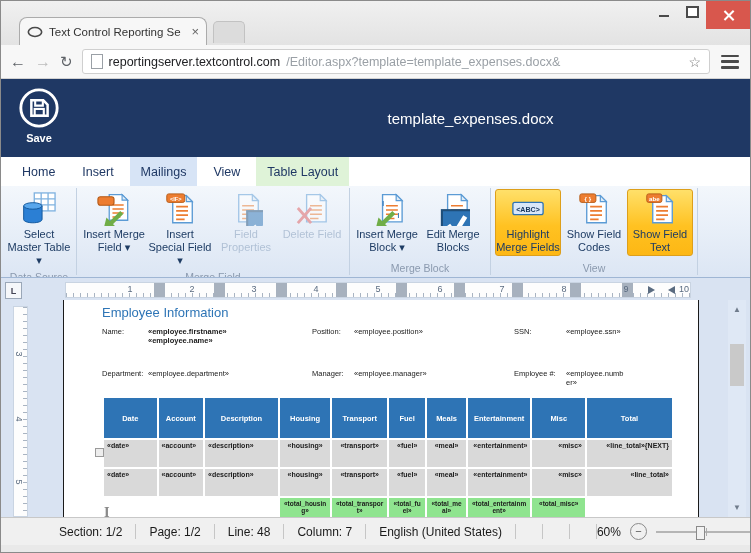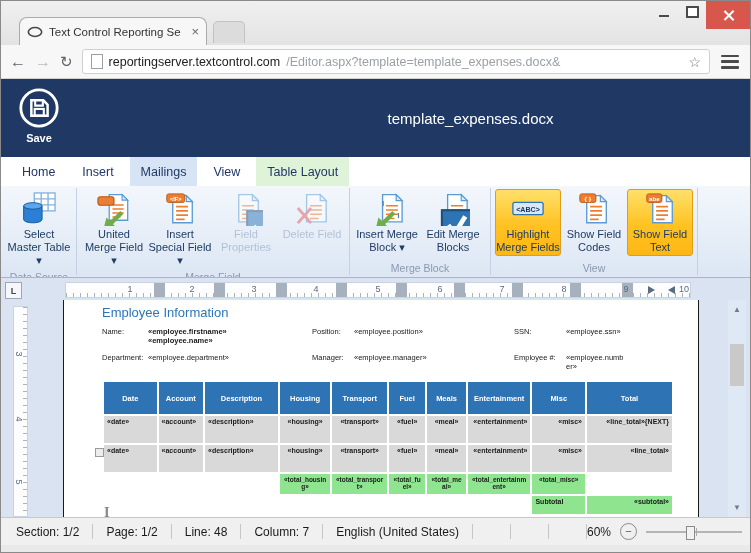--- a/index.html
+++ b/index.html
@@ -67,47 +67,47 @@
   .hnum{position:absolute;top:1px;font-size:9px;color:#5A6B80;transform:translateX(-50%);}
   .hblock{position:absolute;top:0;height:14px;width:11px;background:#A7B1BE;}
   .rmark{position:absolute;top:3px;width:0;height:0;border-top:4.5px solid transparent;border-bottom:4.5px solid transparent;}
   .rmark.rt{border-left:7px solid #5A6B80;}
   .rmark.lt{border-right:7px solid #5A6B80;}
   .vruler{position:absolute;left:12px;top:28px;width:15px;height:211px;background:#FDFDFD;border:1px solid #C9D4E2;box-sizing:border-box;background-image:repeating-linear-gradient(180deg,#A9B4C2 0 1px,transparent 1px 7px);background-size:4px 100%;background-position:100% 0;background-repeat:no-repeat;}
   .vnum{position:absolute;left:2px;font-size:9px;color:#5A6B80;transform:rotate(90deg);}
   .page{position:absolute;left:62px;top:22px;bottom:0;width:636px;background:#fff;border-left:1px solid #1a1a1a;border-right:1px solid #1a1a1a;box-sizing:border-box;overflow:hidden;}
   .page-inner{padding:5px 0 0 38px;}
   .doc-head{color:#2E75B6;font-size:13px;margin-bottom:7px;}
-  .fgrid{display:grid;grid-template-columns:46px 164px 42px 160px 52px 86px;row-gap:8px;font-size:7.5px;color:#1a1a1a;align-items:start;}
+  .fgrid{display:grid;grid-template-columns:46px 164px 42px 160px 52px 86px;row-gap:24px;font-size:7.5px;color:#1a1a1a;align-items:start;}
   .fval.bold{font-weight:bold;max-width:112px;display:block;}
   .fval.brk{max-width:58px;word-break:break-all;display:block;}
 
   .dtable{border-collapse:separate;border-spacing:2px;margin-top:9px;table-layout:fixed;width:572px;}
   .dtable td{font-weight:bold;font-size:7px;color:#1a1a1a;padding:2px 3px;vertical-align:top;word-break:break-all;box-sizing:border-box;}
-  tr.thead td{background:#2E74B5;color:#fff;font-size:7.5px;text-align:center;vertical-align:middle;height:32px;word-break:normal;}
+  tr.thead td{background:#2E74B5;color:#fff;font-size:7.5px;text-align:center;vertical-align:middle;height:40px;word-break:normal;}
   tr.trow td{background:#D9D9D9;height:27px;}
   td.c{text-align:center;} td.r{text-align:right;}
   td.tb1{background:#B7CBE3;text-align:right;}
   td.tb2{background:#86AED9;text-align:right;}
   tr.totals td{background:transparent;height:20px;font-size:6.5px;}
   tr.totals td.green{background:#8FE48F;text-align:center;}
   tr.sub td{height:18px;font-size:7px;}
   tr.sub td.green{background:#8FE48F;}
   .sel-handle{position:absolute;left:31px;top:148px;width:7px;height:7px;background:#EDEDED;border:1px solid #9a9a9a;}
   .ibeam{position:absolute;left:40px;top:206px;font-family:"DejaVu Serif",serif;font-size:12px;color:#8a8a8a;font-weight:bold;}
 
   .vscroll{position:absolute;right:4px;width:18px;top:22px;bottom:0;background:#DFE8F5;}
   .sarr{position:absolute;left:0;width:18px;height:13px;color:#707C8C;font-size:8px;text-align:center;line-height:13px;}
   .sarr.up{top:3px;} .sarr.down{bottom:3px;}
   .sthumb{position:absolute;left:2px;top:44px;width:14px;height:42px;background:#C9C9C9;}
 
   
   .statusbar{height:27px;background:#F0F0F0;border-top:1px solid #C8C8C8;display:flex;align-items:center;font-size:12px;color:#1a1a1a;}
   .seg{padding:0 13px;height:15px;display:flex;align-items:center;border-right:1px solid #C6C6C6;white-space:nowrap;}
-  .seg.first{padding-left:15px;}
+  .seg.first{padding-left:30px;margin-left:28px;}
   .seg.empty{width:24px;}
   .zoomwrap{margin-left:auto;display:flex;align-items:center;gap:9px;padding-right:8px;}
   .zminus{width:15px;height:15px;border:1px solid #8A8A8A;border-radius:50%;display:flex;align-items:center;justify-content:center;font-size:11px;color:#555;line-height:1;}
   .ztrack{position:relative;width:96px;height:2px;background:#B5B5B5;}
   .ztick{position:absolute;left:52%;top:-3px;width:1px;height:8px;background:#ABABAB;}
   .zhandle{position:absolute;left:40px;top:-5px;width:7px;height:12px;background:#F2F2F2;border:1px solid #8A8A8A;}
 </style>
 </head>
 <body>
 
@@ -214,21 +214,21 @@
     <div class="gdiv"></div>
 
     <div class="rgroup">
       <div class="rbtns">
         <div class="rbtn">
           <svg viewBox="0 0 36 36">
             <use href="#i-page" transform="translate(7,1) scale(0.85)"></use>
             <rect x="1" y="5" width="17" height="9" rx="2.5" fill="#ED7D31" stroke="#B55A16" stroke-width="1.2"></rect>
             <use href="#i-garr" transform="translate(1,18) scale(0.8)"></use>
           </svg>
-          <span class="rlabel">United Merge Field ▾</span>
+          <span class="rlabel">Insert Merge Field ▾</span>
         </div>
         <div class="rbtn">
           <svg viewBox="0 0 36 36">
             <use href="#i-page" transform="translate(4,2) scale(0.9)"></use>
             <rect x="4" y="2" width="19" height="9" rx="2" fill="#ED7D31" stroke="#B55A16"></rect>
             <text x="13.5" y="9.3" text-anchor="middle" font-size="6" fill="#fff" font-weight="bold">&lt;IF&gt;</text>
           </svg>
           <span class="rlabel">Insert Special Field ▾</span>
         </div>
         <div class="rbtn dis">

